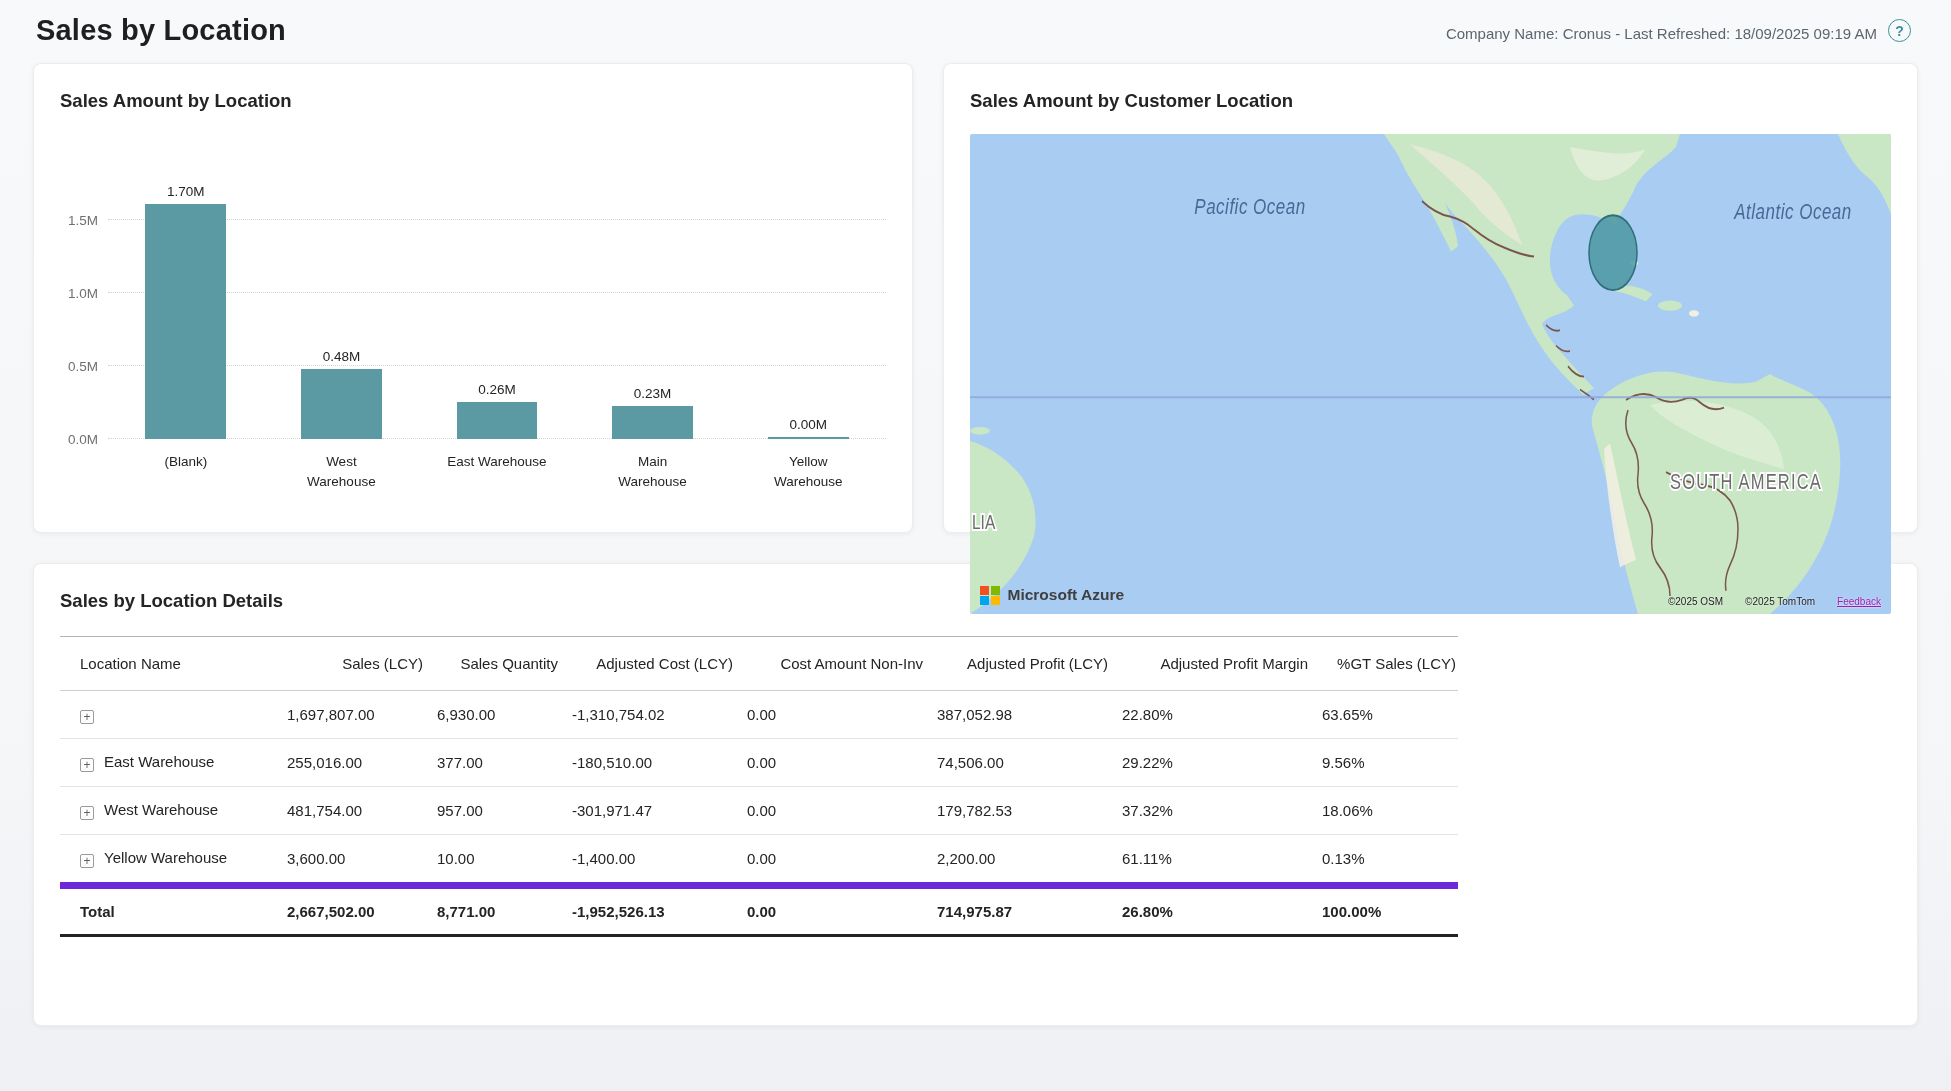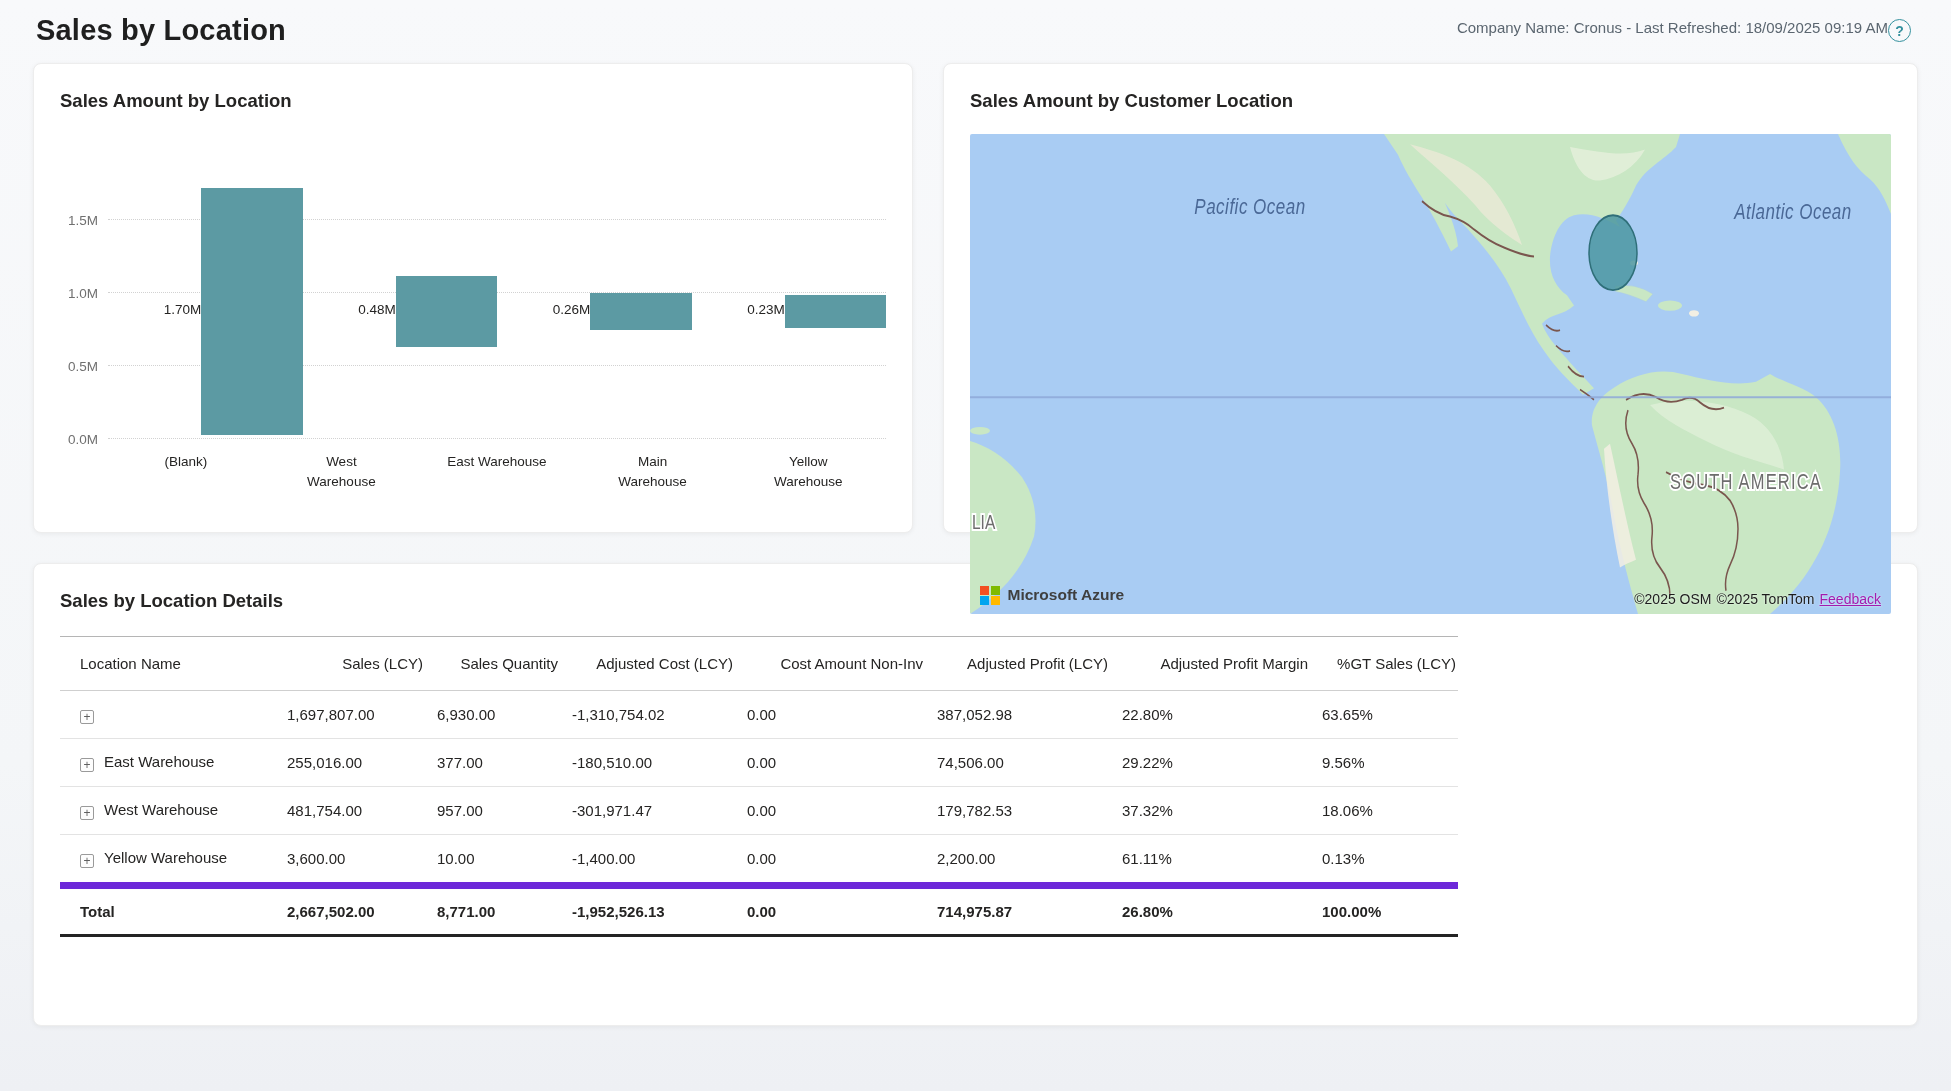--- a/index.html
+++ b/index.html
@@ -7,21 +7,21 @@
   body {
     width:1951px; height:1091px; overflow:hidden;
     font-family:"Liberation Sans", sans-serif;
     color:#252423;
     background:linear-gradient(180deg,#f8f9fb 0%,#f4f6f8 70%,#eef0f4 100%);
   }
 
   
   .header { display:flex; justify-content:space-between; align-items:center; padding:14px 40px 12px 36px; }
   .page-title { font-size:29px; font-weight:600; margin:0; color:#1f1f1f; letter-spacing:.2px; }
-  .company-info { display:flex; align-items:flex-start; font-size:15px; color:#5b6670; }
+  .company-info { display:flex; align-items:flex-end; gap:11px; font-size:15px; color:#5b6670; }
   .help-circle {
     width:23px; height:23px; border:1.7px solid #35919e; border-radius:50%;
     color:#35919e; font-size:14px; font-weight:600;
     display:flex; align-items:center; justify-content:center; cursor:pointer;
   }
 
   
   .cards-row { display:flex; gap:30px; margin:4px 33px 0; }
   .card {
     background:#fff; border:1px solid #ededed; border-radius:8px;
@@ -30,38 +30,38 @@
   .card h2 { font-size:18.5px; font-weight:600; margin:26px 26px 0; color:#252423; }
 
   
   .chart-card { width:880px; height:470px; }
   .chart-wrap { display:flex; margin:72px 26px 0 18px; }
   .y-axis { width:56px; position:relative; height:255px; flex:none; }
   .y-tick { position:absolute; right:10px; transform:translateY(50%); font-size:13.5px; color:#707070; }
   .plot { flex:1; position:relative; height:255px; }
   .gridline { position:absolute; left:0; right:0; height:0; border-top:1px dotted #d2d2d2; }
   .slots { position:absolute; left:0; right:0; top:0; bottom:0; display:flex; }
-  .slot { flex:1; display:flex; flex-direction:row; justify-content:flex-end; align-items:center; }
+  .slot { flex:1; display:flex; flex-direction:column; justify-content:flex-end; align-items:center; }
   .bar-value { font-size:13.5px; color:#252423; margin-bottom:5px; white-space:nowrap; }
   .bar { width:52%; background:#5c9aa3; min-height:2px; cursor:pointer; }
   .x-labels { display:flex; margin:13px 26px 0 74px; }
   .x-label { flex:1; text-align:center; font-size:13.5px; color:#252423; line-height:1.5; }
 
   
   .map-card { flex:1; height:470px; position:relative; }
   .map-wrap { position:relative; margin:22px 26px 0; height:480px; overflow:hidden; border-radius:2px; }
   .map-wrap svg { position:absolute; inset:0; display:block; }
   .azure-attr { position:absolute; left:10px; bottom:9px; display:flex; align-items:center; gap:8px; }
   .ms-logo { display:grid; grid-template-columns:9px 9px; grid-template-rows:9px 9px; gap:1.5px; }
   .ms-logo i { display:block; }
   .ms-logo i:nth-child(1){background:#f25022;} .ms-logo i:nth-child(2){background:#7fba00;}
   .ms-logo i:nth-child(3){background:#00a4ef;} .ms-logo i:nth-child(4){background:#ffb900;}
   .azure-text { font-size:15.5px; font-weight:600; color:#3f3f3f; }
-  .map-copy { position:absolute; right:10px; bottom:7px; font-size:14px; color:#1c1c1c;
-              text-shadow:0 0 2px rgba(255,255,255,.8); display:flex; gap:5px; align-items:flex-start; }
+  .map-copy { position:absolute; right:10px; bottom:7px; font-size:10px; color:#1c1c1c;
+              text-shadow:0 0 2px rgba(255,255,255,.8); display:flex; gap:22px; align-items:flex-start; }
   .map-copy .feedback { text-decoration:underline; cursor:pointer; color:#a21caf; }
 
   
   .table-card { margin:30px 33px 0; height:463px; }
   table.details { border-collapse:collapse; margin:24px 0 0 26px; table-layout:fixed; }
   table.details th {
     font-weight:400; font-size:15px; color:#252423; text-align:right;
     padding:18px 2px 18px 12px; white-space:nowrap;
     border-top:1px solid #b5b5b5; border-bottom:1px solid #cfcfcf; cursor:pointer;
   }
@@ -114,20 +114,24 @@
               <div class="bar-value">0.48M</div>
               <div class="bar" style="height: 70.1984px; background: rgb(92, 154, 163);"></div>
             </div>
             <div class="slot">
               <div class="bar-value">0.26M</div>
               <div class="bar" style="height: 37.1595px; background: rgb(92, 154, 163);"></div>
             </div>
             <div class="slot">
               <div class="bar-value">0.23M</div>
               <div class="bar" style="height: 33.4159px; background: rgb(92, 154, 163);"></div>
+            </div>
+            <div class="slot">
+              <div class="bar-value">0.00M</div>
+              <div class="bar" style="height: 2px; background: rgb(92, 154, 163);"></div>
             </div>
           </div>
       </div>
     </div>
     <div class="x-labels" id="x-labels">
         <div class="x-label">
           <div>(Blank)</div>
         </div>
         <div class="x-label">
           <div>West</div>

